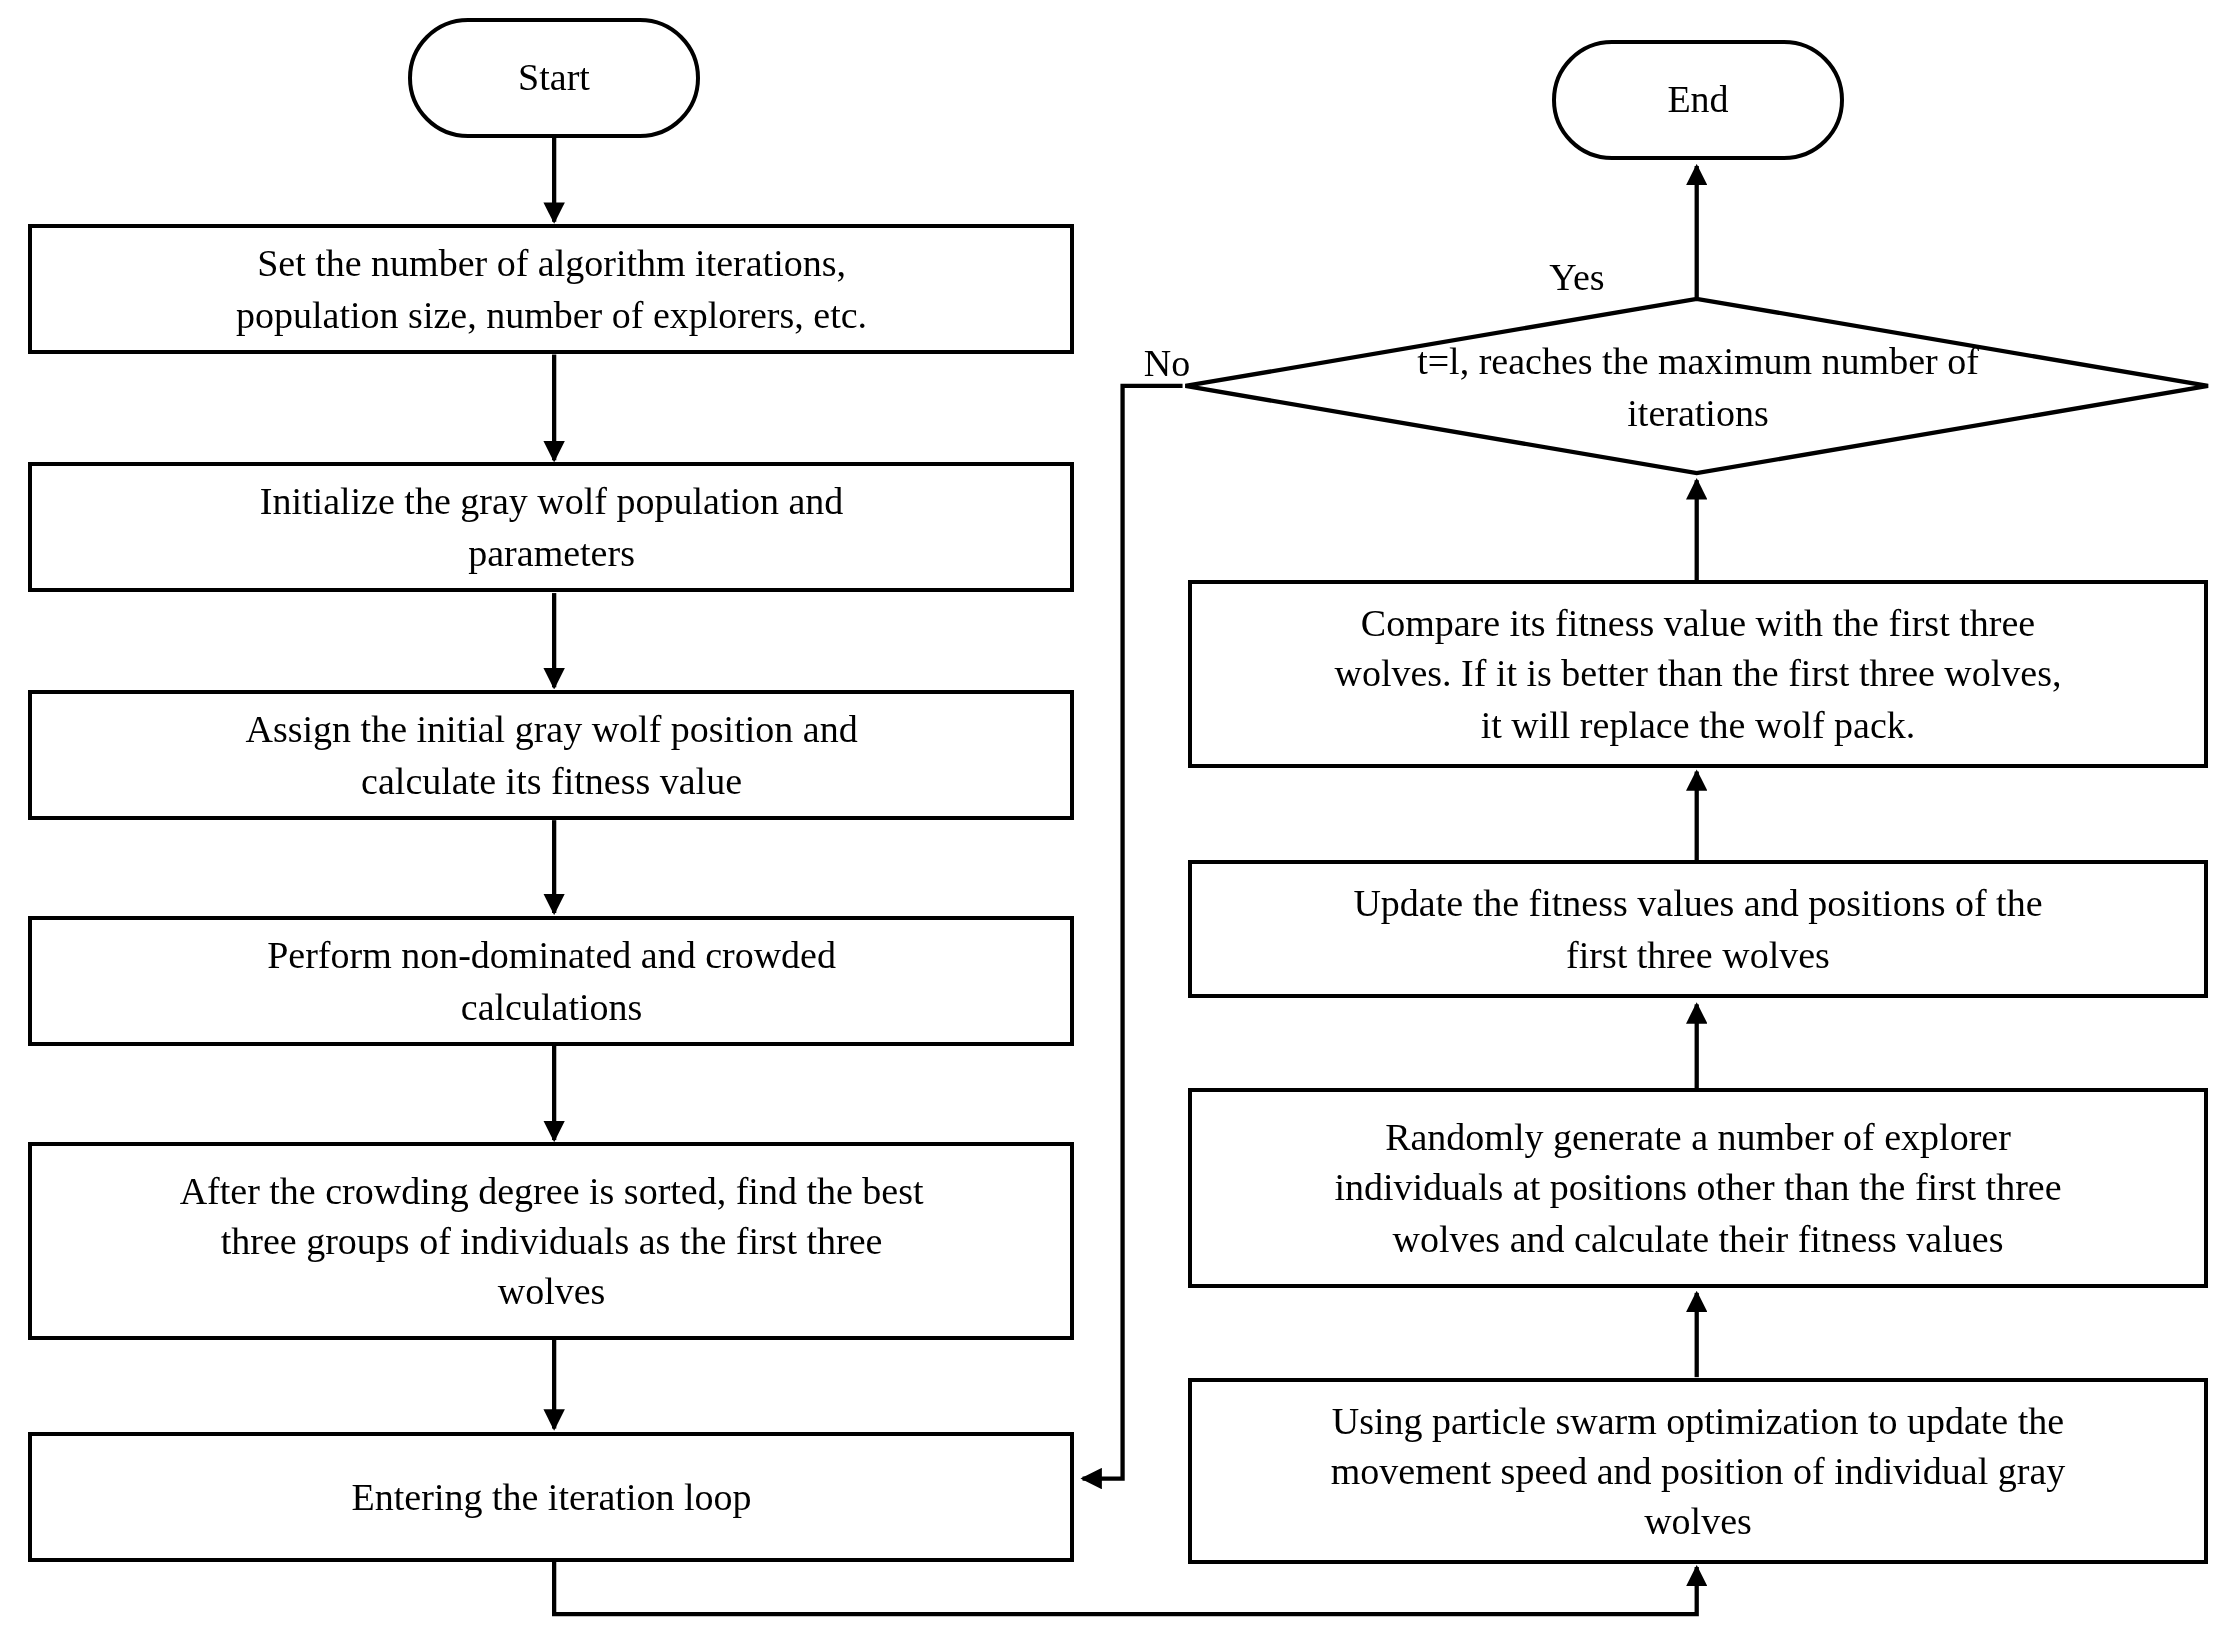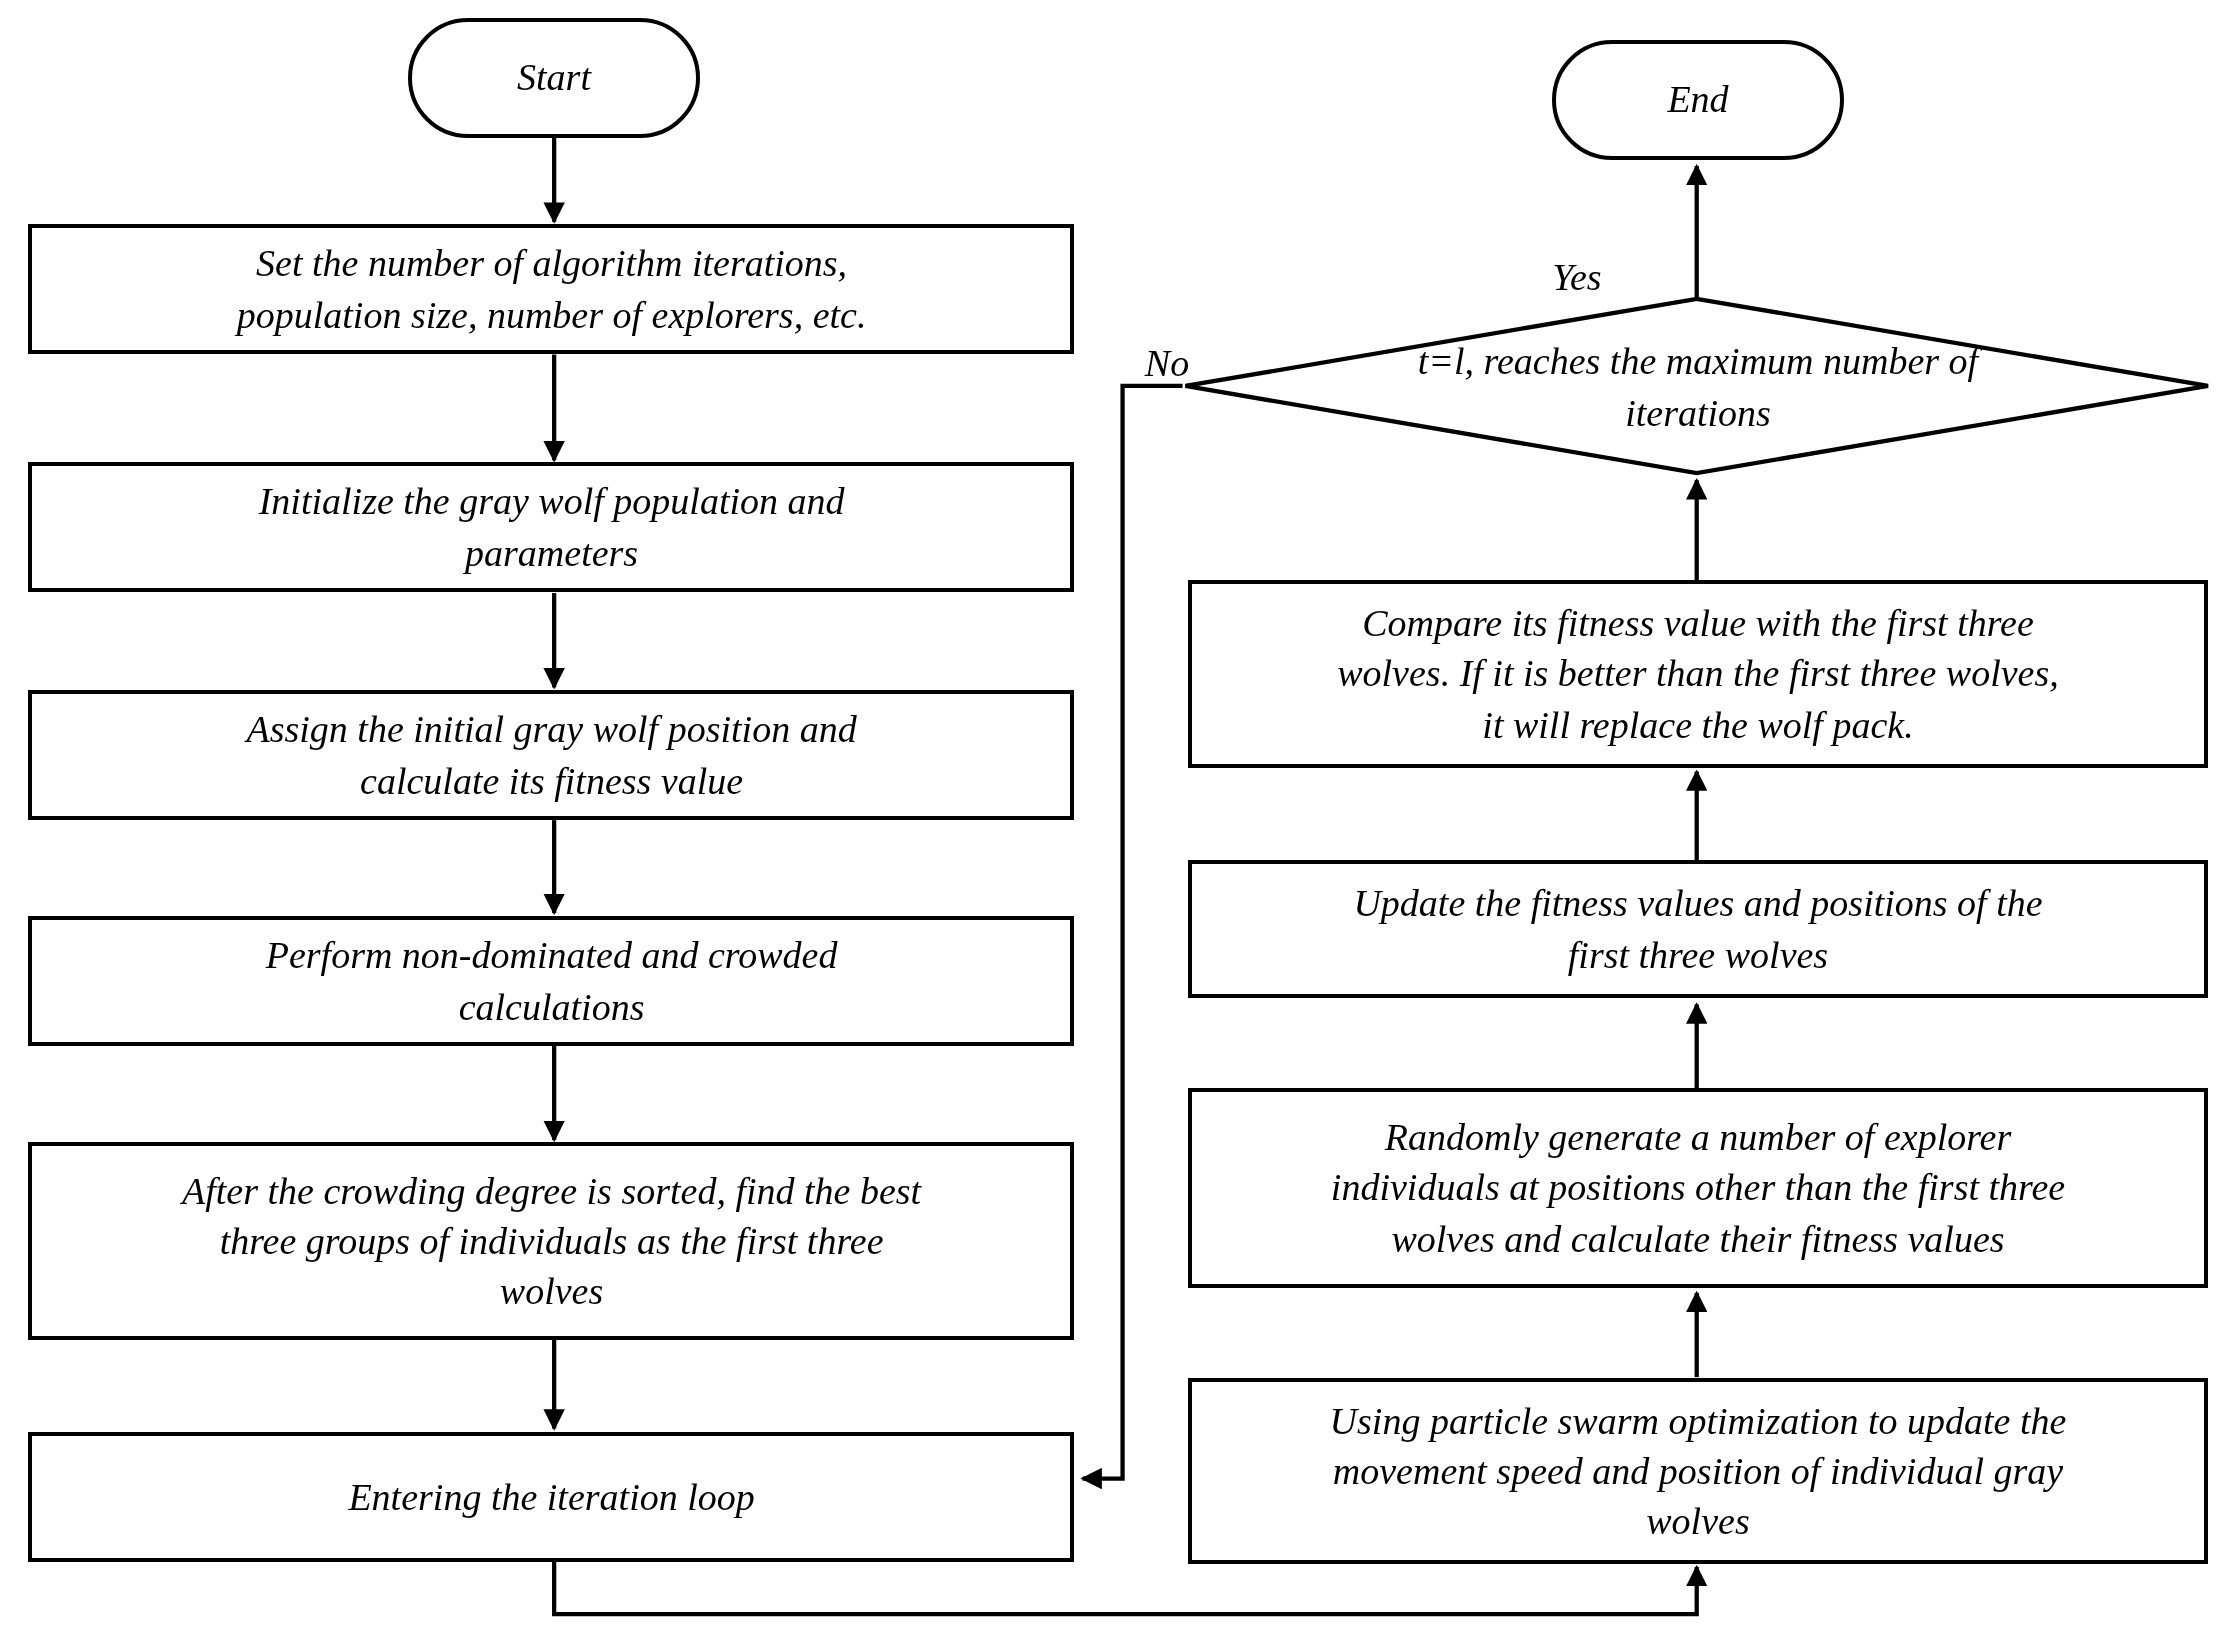--- a/index.html
+++ b/index.html
@@ -6,21 +6,20 @@
     margin: 0;
     padding: 0;
     background: #ffffff;
   }
   .viewport {
     position: relative;
     width: 2239px;
     height: 1646px;
     background: #ffffff;
     overflow: hidden;
-    font-style: italic;
   }
   .canvas {
     position: absolute;
     left: 0; top: 0;
     width: 1119px;
     height: 823px;
     transform: scale(2);
     transform-origin: 0 0;
     background: #ffffff;
     font-family: "Liberation Serif", "DejaVu Serif", serif;

